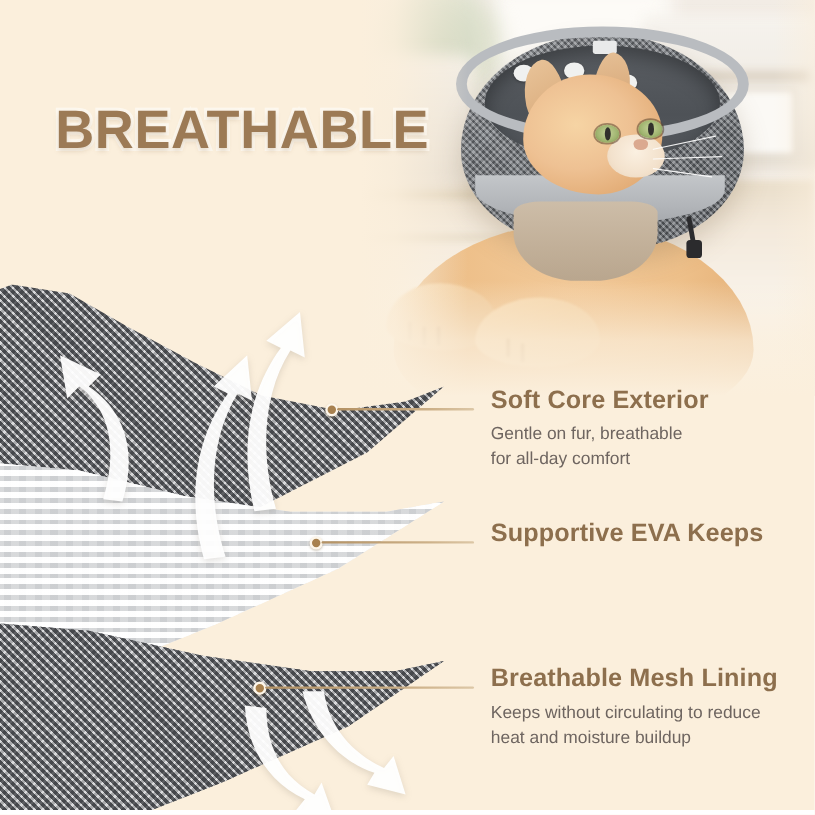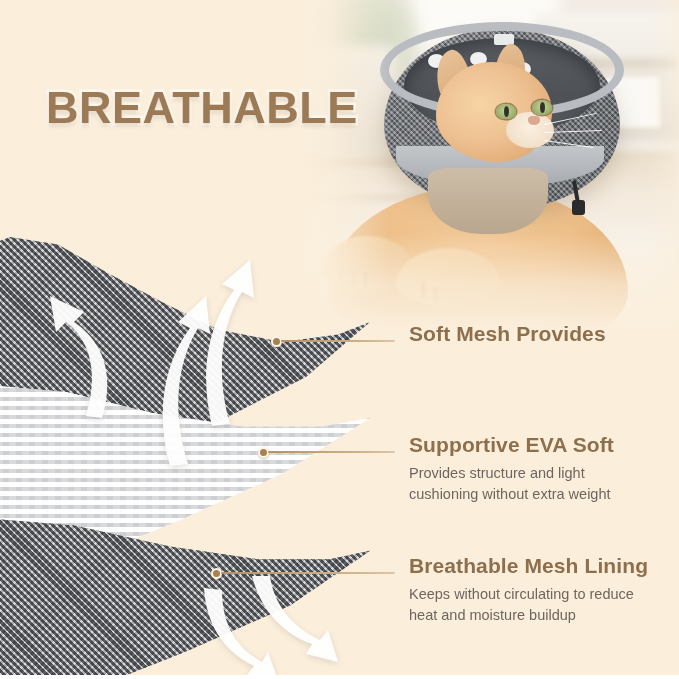--- a/index.html
+++ b/index.html
@@ -498,31 +498,31 @@
     <path d="M8 2 C 10 38, 28 66, 58 80 L 50 90 L 84 100 L 72 66 L 66 76 C 40 62, 26 38, 26 4 Z" fill="#ffffff" opacity="0.95"></path>
   </svg>
   <svg class="arrow" style="left:248px;top:574px;" width="92" height="96" viewBox="0 0 92 96">
     <path d="M4 2 C 12 34, 34 60, 64 70 L 58 80 L 90 88 L 80 56 L 72 66 C 46 54, 26 32, 22 2 Z" fill="#ffffff" opacity="0.95"></path>
   </svg>
 
   <div class="callout">
     <div class="callout-dot" style="left:271px;top:336px;"></div>
     <div class="callout-line" style="left:281px;top:340px;width:114px;"></div>
     <div class="callout-text" style="top:322px;">
-      <p class="callout-title">Soft Mesh Provides</p>
+      <p class="callout-title">Soft Core Exterior</p>
+      <p class="callout-desc">Gentle on fur, breathable
+for all-day comfort</p>
     </div>
   </div>
 
   <div class="callout">
     <div class="callout-dot" style="left:258px;top:447px;"></div>
     <div class="callout-line" style="left:268px;top:451px;width:127px;"></div>
     <div class="callout-text" style="top:433px;">
-      <p class="callout-title">Supportive EVA Soft</p>
-      <p class="callout-desc">Provides structure and light
-cushioning without extra weight</p>
+      <p class="callout-title">Supportive EVA Keeps</p>
     </div>
   </div>
 
   <div class="callout">
     <div class="callout-dot" style="left:211px;top:568px;"></div>
     <div class="callout-line" style="left:221px;top:572px;width:174px;"></div>
     <div class="callout-text" style="top:554px;">
       <p class="callout-title">Breathable Mesh Lining</p>
       <p class="callout-desc">Keeps without circulating to reduce
 heat and moisture buildup</p>

